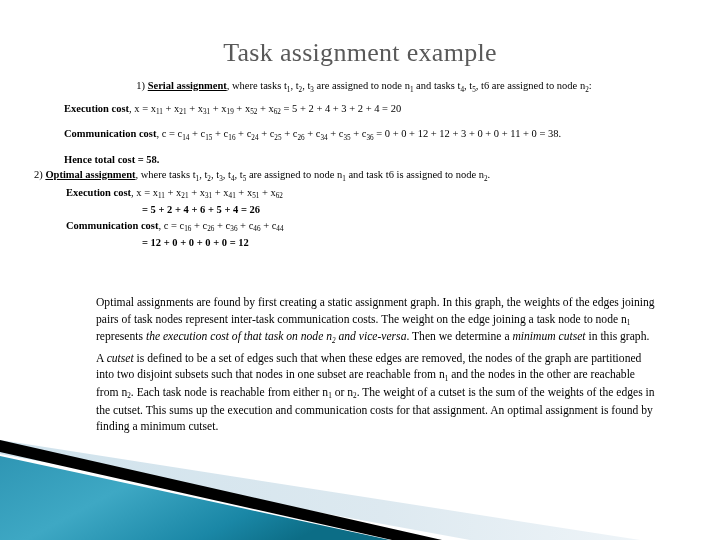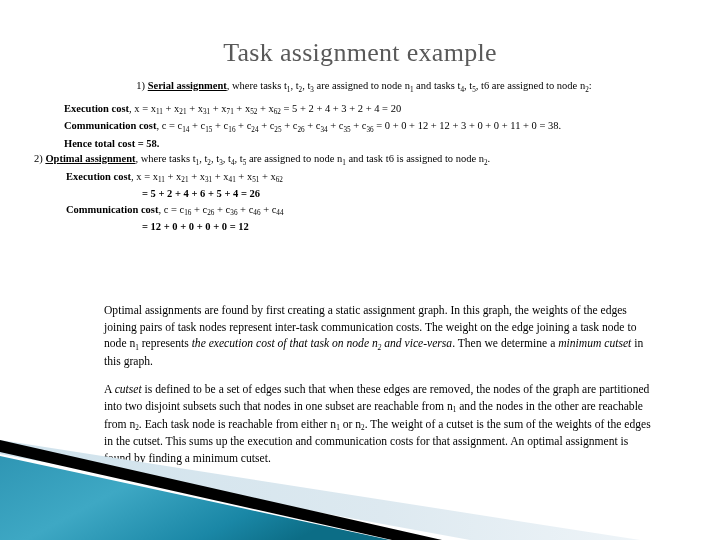--- a/index.html
+++ b/index.html
@@ -57,41 +57,41 @@
     text-decoration: underline;
   }
   sub {
     font-size: 7.2px;
     vertical-align: baseline;
     position: relative;
     top: 2.5px;
   }
 
   .item-head { margin-left: 0px; }
-  .indent-1 { margin-left: 30px; }
+  .indent-1 { margin-left: 30px; margin-top: 8px; }
   .indent-2 { margin-left: 32px; }
   .indent-3 { margin-left: 108px; }
 
   .sec-1 { margin-top: 0px; text-align: center; }
   .sec-2 { }
 
   .gap-after-head { margin-top: 5px; }
 
   
   .prose {
     position: absolute;
     top: 291px;
     left: 92px;
     width: 572px;
     font-size: 11.6px;
     line-height: 16.6px;
     color: #000000;
     text-align: left;
   }
-  .prose p { margin: 12px; }
+  .prose p { margin: 4px; }
 
   
   .decor {
     position: absolute;
     left: 0;
     bottom: 0;
     width: 720px;
     height: 120px;
     pointer-events: none;
   }
@@ -104,21 +104,21 @@
   <div class="slide-title">Task assignment example</div>
 
   <div class="content">
 
     <div class="line item-head sec-1">
       <span>1)</span>
       <span class="u-bold">Serial assignment</span><span>, where tasks t</span><sub>1</sub><span>, t</span><sub>2</sub><span>,  t</span><sub>3</sub><span> are assigned to node n</span><sub>1</sub><span> and tasks t</span><sub>4</sub><span>, t</span><sub>5</sub><span>, t6 are assigned to node n</span><sub>2</sub><span>:</span>
     </div>
 
     <div class="line indent-1 gap-after-head">
-      <span class="b">Execution cost</span><span>, x = x</span><sub>11</sub><span> + x</span><sub>21</sub><span> + x</span><sub>31</sub><span> + x</span><sub>71</sub><span> + x</span><sub>52</sub><span> + x</span><sub>62</sub><span>  = 5 + 2 + 4 + 3 + 2 + 4 = 20</span>
+      <span class="b">Execution cost</span><span>, x = x</span><sub>11</sub><span> + x</span><sub>21</sub><span> + x</span><sub>31</sub><span> + x</span><sub>19</sub><span> + x</span><sub>52</sub><span> + x</span><sub>62</sub><span>  = 5 + 2 + 4 + 3 + 2 + 4 = 20</span>
     </div>
 
     <div class="line indent-1">
       <span class="b">Communication cost</span><span>, c = c</span><sub>14</sub><span> + c</span><sub>15</sub><span> + c</span><sub>16</sub><span> + c</span><sub>24</sub><span> + c</span><sub>25</sub><span> + c</span><sub>26</sub><span> + c</span><sub>34</sub><span> + c</span><sub>35</sub><span> + c</span><sub>36</sub><span> = 0 + 0 + 12 + 12 + 3 + 0 + 0 + 11 + 0 = 38.</span>
     </div>
 
     <div class="line indent-1">
       <span class="b">Hence total cost = 58.</span>
     </div>
 

